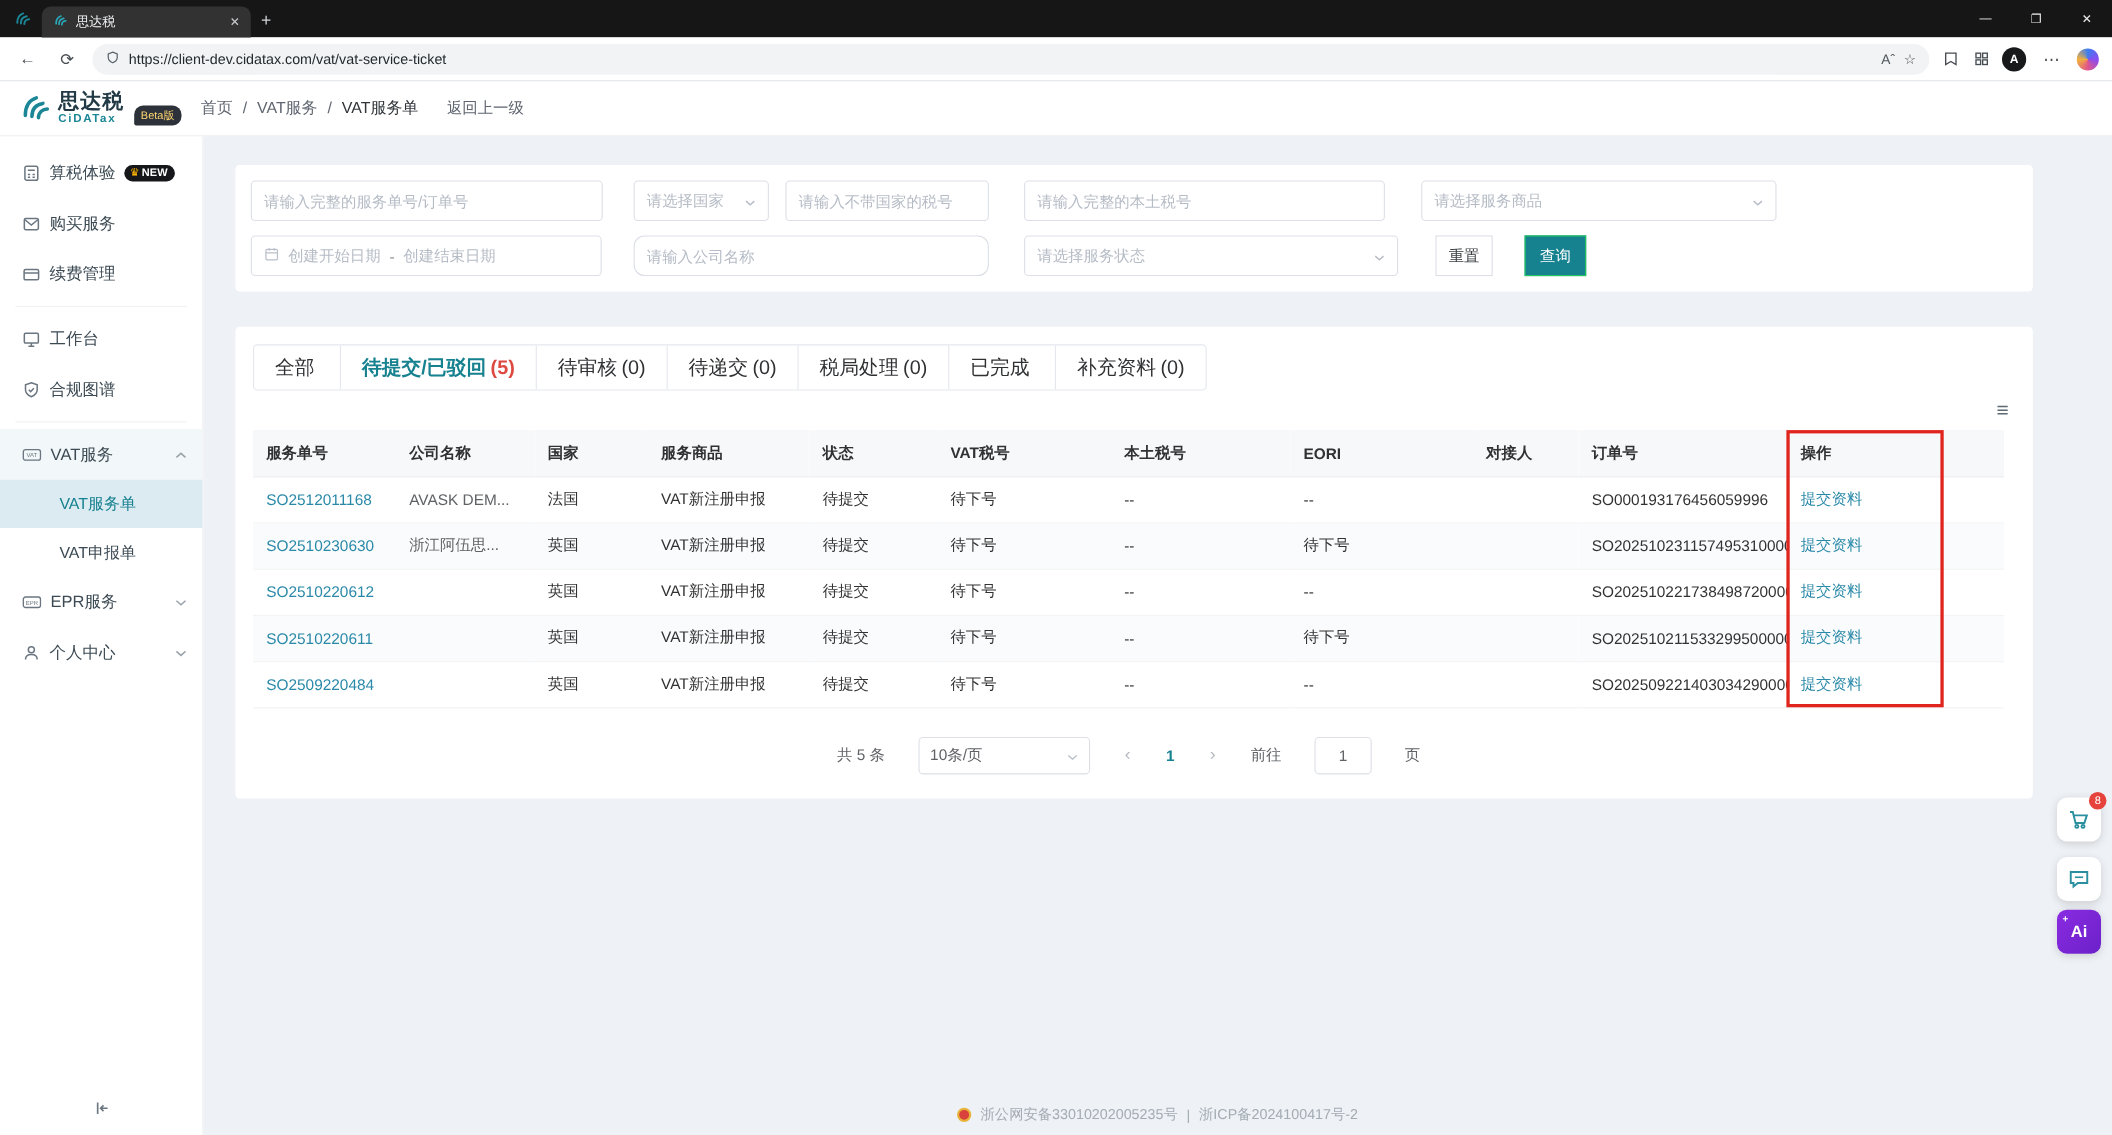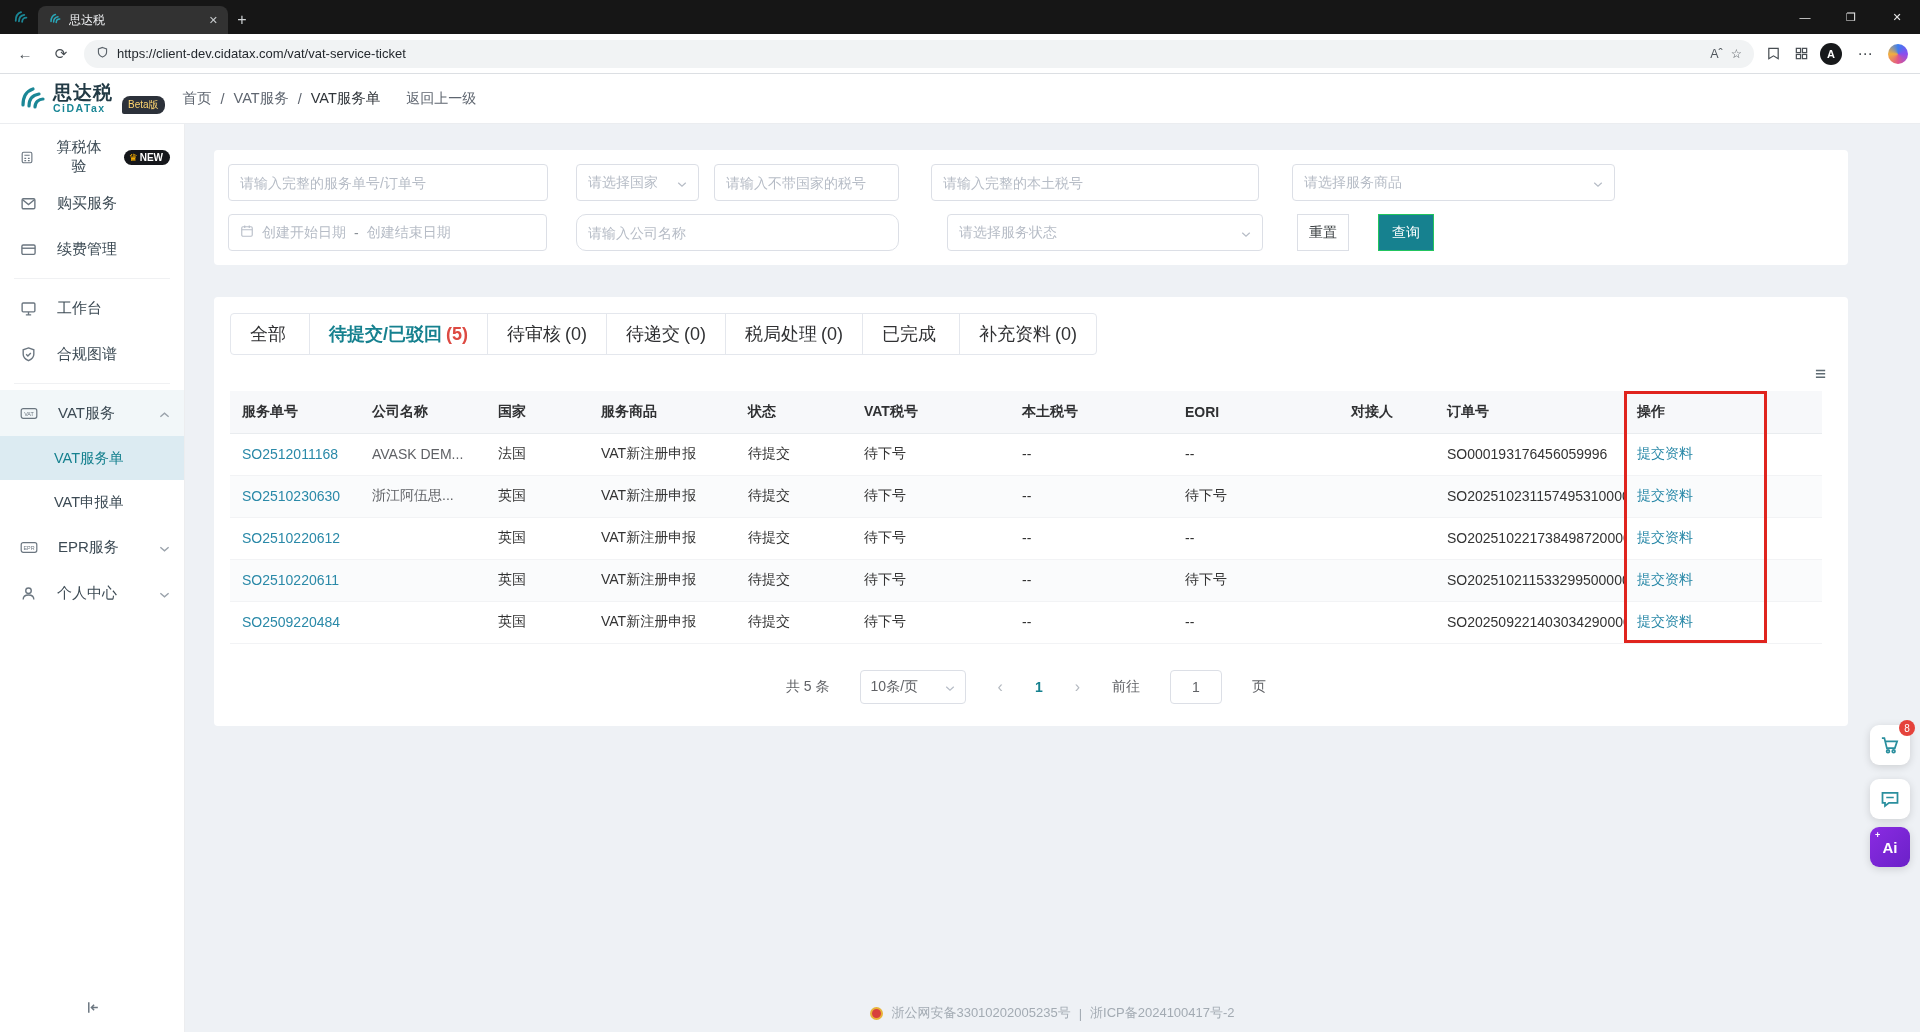--- a/index.html
+++ b/index.html
@@ -38,21 +38,21 @@
   .breadcrumb { margin-left:18px; display:flex; align-items:center; gap:9px; font-size:14.5px; color:#5f6670; }
   .bc-current { color:#30353a; }
   .back-link { margin-left:26px; font-size:14px; color:#5f6670; cursor:pointer; }
   .hdr-right { margin-left:auto; display:flex; align-items:center; gap:26px; }
   .hdr-item { display:flex; align-items:center; gap:7px; font-size:14.5px; color:#3c4248; cursor:pointer; }
   .avatar { width:25px; height:25px; border-radius:50%; background:#ccd3d9; display:flex; align-items:center; justify-content:center; }
 
   
   .app-body { display:flex; height:908px; }
   .sidebar { width:185px; background:#fff; border-right:1px solid #ecedef; display:flex; flex-direction:column; padding-top:10px; }
-  .side-item { height:46px; display:flex; align-items:center; gap:20px; padding:0 14px 0 20px; font-size:15px; color:#3c4a54; cursor:pointer;text-align:center; }
+  .side-item { height:46px; display:flex; align-items:center; gap:8px; padding:0 14px 0 20px; font-size:15px; color:#3c4a54; cursor:pointer; }
   .side-item .chev { margin-left:auto; }
   .side-divider { height:1px; background:#f0f1f3; margin:6px 14px; }
   .side-item.parent-open { background:#f2f7f9; }
   .side-child { height:44px; display:flex; align-items:center; padding-left:54px; font-size:14.5px; color:#3c4a54; cursor:pointer; }
   .side-child.active { background:#dcebf2; color:#16818f; }
   .new-badge { background:#15171b; color:#fff; font-size:10px; font-weight:bold; padding:2px 7px 2px 5px; border-radius:9px; display:flex; align-items:center; gap:2px; }
   .crown { color:#ffb400; font-size:10px; }
   .side-collapse { margin-top:auto; margin-bottom:16px; display:flex; justify-content:center; cursor:pointer; }
 
   .main { flex:1; position:relative; padding:26px 0 0 29px; }
@@ -61,21 +61,21 @@
   .filter-card { width:1634px; background:#fff; border-radius:4px; padding:14px; }
   .f-row { display:flex; align-items:center; }
   .f-row + .f-row { margin-top:13px; }
   .f-box { height:37px; border:1px solid #dcdfe6; border-radius:4px; background:#fff; display:flex; align-items:center; padding:0 11px; font-size:14px; color:#606266; }
   .ph { color:#b6bcc6; }
   .f-box .chev { margin-left:auto; }
   input.f-box { outline:none; }
   input.f-box::placeholder { color:#b6bcc6; }
   .w320 { width:320px; } .w123 { width:123px; margin-left:28px; } .w185 { width:185px; margin-left:15px; }
   .w313 { width:328px; margin-left:32px; } .w323l { width:323px; margin-left:33px; }
-  .wdate { width:319px; gap:8px; } .wcomp { width:323px; margin-left:29px;border-radius:10px; } .wstat { width:316px; margin-left:48px; }
+  .wdate { width:319px; gap:8px; } .wcomp { width:323px; margin-left:29px;border-radius:10px; } .wstat { width:340px; margin-left:32px; }
   .date-sep { color:#8a9097; }
   .btn { height:37px; border-radius:0; font-size:14px; display:flex; align-items:center; justify-content:center; cursor:pointer; }
   .btn-reset { width:52px; margin-left:34px; background:#fff; border:1px solid #dcdfe6; color:#3c4043; }
   .btn-search { width:56px; margin-left:29px; background:#16818f; border:1px solid #22c55e; color:#fff; }
 
   
   .content-card { width:1634px; background:#fff; border-radius:4px; margin-top:32px; padding:16px 16px 22px; }
   .tabs { display:inline-flex; border:1px solid #e4e7ed; border-radius:4px; overflow:hidden; }
   .tabitem { height:40px; line-height:40px; padding:0 19px; font-size:18px; color:#303133; border-right:1px solid #e4e7ed; cursor:pointer; white-space:nowrap; }
   .tabitem:last-child { border-right:none; }
@@ -88,21 +88,21 @@
   .table-wrap { position:relative; }
   table { width:1592px; table-layout:fixed; border-collapse:collapse; }
   th { height:42px; background:#f7f8fa; text-align:left; padding:0 12px; font-size:14px; font-weight:bold; color:#303133; border-bottom:1px solid #e9ecef; white-space:nowrap; overflow:hidden; }
   td { height:42px; padding:0 12px; font-size:14px; color:#333; border-bottom:1px solid #f2f3f5; white-space:nowrap; overflow:hidden; }
   tr.stripe td { background:#fafbfc; }
   .cell-link { color:#2a89a8; cursor:pointer; }
   .cell-company { color:#606266; }
   .red-box { position:absolute; left:1394px; top:0; width:143px; height:252px; border:3px solid #e0241e; pointer-events:none; }
 
   .pager { margin-top:26px; display:flex; align-items:center; justify-content:center; gap:30px; font-size:14px; color:#606266; padding-right:10px; }
-  .size-select { width:106px; height:34px; border:1px solid #dcdfe6; border-radius:4px; display:flex; align-items:center; padding:0 10px; color:#606266; cursor:pointer; }
+  .size-select { width:156px; height:34px; border:1px solid #dcdfe6; border-radius:4px; display:flex; align-items:center; padding:0 10px; color:#606266; cursor:pointer; }
   .size-select .chev { margin-left:auto; }
   .pg-arrow { color:#b4b9c0; font-size:16px; cursor:pointer; padding:0 2px; }
   .pg-num { color:#16818f; font-weight:bold; cursor:pointer; }
   .goto-input { width:52px; height:34px; border:1px solid #dcdfe6; border-radius:4px; text-align:center; font-size:14px; color:#606266; outline:none; }
 
   .footer { position:absolute; left:0; bottom:10px; width:100%; display:flex; align-items:center; justify-content:center; gap:8px; font-size:13px; color:#a3abb3; }
   .emblem { width:13px; height:13px; border-radius:50%; background:#d8413c; border:2px solid #e8b339; }
 
   
   .float-btn { position:absolute; right:10px; width:40px; height:40px; background:#fff; border-radius:9px; box-shadow:0 2px 8px rgba(0,0,0,.14); display:flex; align-items:center; justify-content:center; cursor:pointer; }

